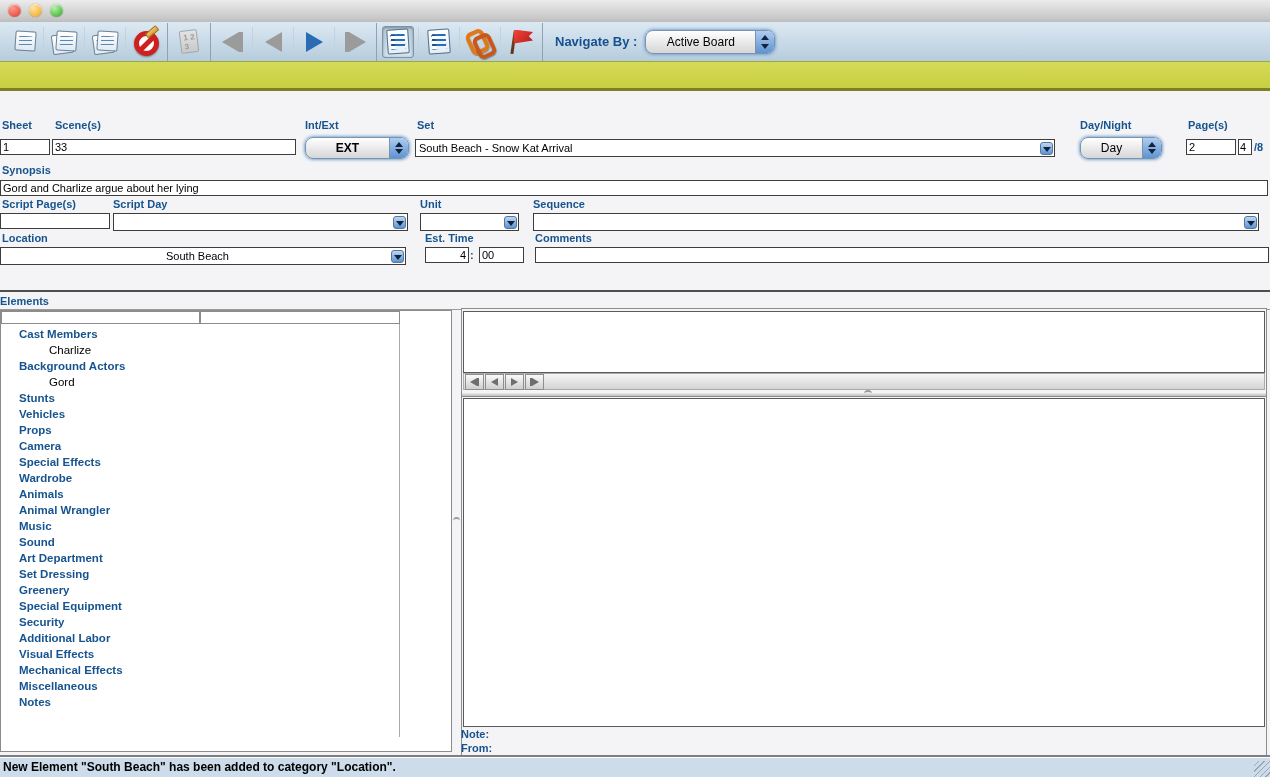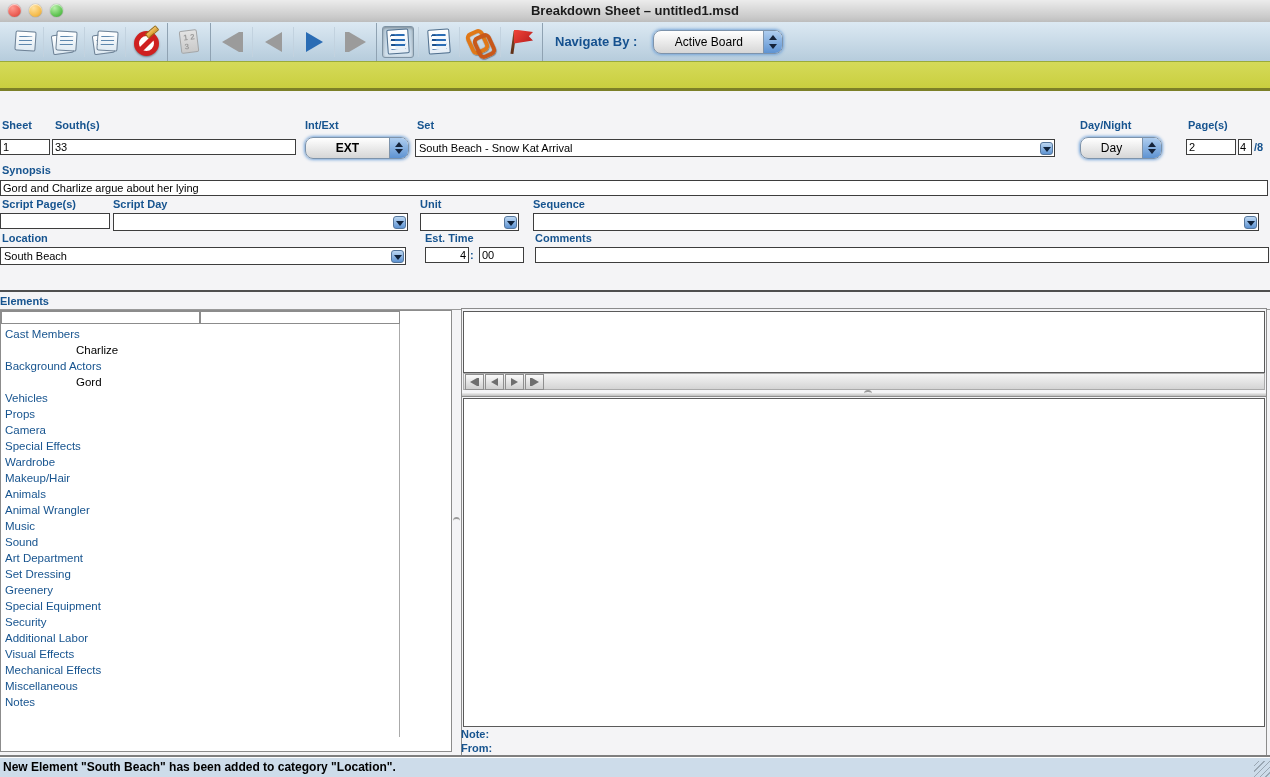--- a/index.html
+++ b/index.html
@@ -58,21 +58,21 @@
   .chain{width:24px;height:24px;position:relative;}
   .chainlink{position:absolute;width:11px;height:16px;border:4px solid #e07818;border-radius:6px;
     box-shadow:inset 0 0 1px #7e3c00,0 1px 1px rgba(0,0,0,.4);}
   .chainlink.a{left:0;top:0;transform:rotate(-25deg);}
   .chainlink.b{left:7px;top:4px;transform:rotate(-25deg);border-color:#c8581a;}
   .flagicon{width:26px;height:26px;position:relative;}
   .flagpole{position:absolute;left:4px;top:2px;width:3px;height:23px;background:linear-gradient(#8a4a2a,#5e2f16);transform:rotate(8deg);}
   .flagcloth{position:absolute;left:6px;top:1px;width:19px;height:14px;background:linear-gradient(135deg,#f04438,#b71c1c);
     clip-path:polygon(0 0,100% 18%,78% 48%,100% 78%,0 100%);}
   .navby{display:flex;align-items:center;margin-left:10px;}
-  .navby-label{font-size:13px;font-weight:bold;color:#15518f;margin-right:16px;}
+  .navby-label{font-size:13px;font-weight:bold;color:#15518f;margin-right:8px;}
 
   .popup{display:flex;align-items:stretch;border:1px solid #7d93ab;border-radius:8px;
     background:linear-gradient(#ffffff,#d6d6d6);box-shadow:0 0 3px 1px rgba(110,160,215,.9);overflow:hidden;}
   .popup .ptext{flex:1;font-size:12px;color:#000;display:flex;align-items:center;justify-content:center;padding:0 6px;}
   .popup .stepper{width:18px;border-left:1px solid #7d93ab;background:linear-gradient(#aecdef,#5e93d2);
     position:relative;flex:none;}
   .stepper:before{content:"";position:absolute;left:5px;top:4px;width:0;height:0;
     border-left:4px solid transparent;border-right:4px solid transparent;border-bottom:5px solid #15233a;}
   .stepper:after{content:"";position:absolute;left:5px;bottom:4px;width:0;height:0;
     border-left:4px solid transparent;border-right:4px solid transparent;border-top:5px solid #15233a;}
@@ -99,22 +99,22 @@
   .elem-rule{position:absolute;top:309px;left:0;right:0;height:1px;background:#9a9a9a;}
 
   .el-left{position:absolute;top:310px;left:0;width:452px;height:442px;background:#fff;
     border:1px solid #8c8c8c;box-sizing:border-box;}
   .colhead{position:absolute;top:0;height:13px;background:#fff;border:1px solid #8c8c8c;box-sizing:border-box;}
   .colhead.c1{left:0;width:199px;}
   .colhead.c2{left:199px;width:200px;}
   .colline{position:absolute;left:398px;top:13px;bottom:14px;width:1px;background:#aaa;}
   .el-list{position:absolute;top:15px;left:0;right:1px;}
   .el-row{height:16px;line-height:16px;font-size:11.5px;white-space:nowrap;}
-  .el-category{color:#17548f;font-weight:normal;padding-left:4px;}
-  .el-item{color:#000;padding-left:75px;}
+  .el-category{color:#17548f;font-weight:bold;padding-left:18px;}
+  .el-item{color:#000;padding-left:48px;}
 
   .vsplit-grip{position:absolute;left:453px;top:517px;width:7px;height:6px;border-top:2px solid #9a9a9a;border-radius:50%;}
 
   .el-right{position:absolute;top:308px;left:461px;right:3px;height:450px;box-sizing:border-box;
     border:1px solid #8c8c8c;background:#f4f4f6;}
   .rtop{position:absolute;top:2px;left:1px;right:1px;height:60px;background:#fff;border:1px solid #5a5a5a;}
   .rnav{position:absolute;top:64px;left:1px;right:1px;height:17px;border:1px solid #aaa;box-sizing:border-box;
     background:linear-gradient(#f5f5f5,#d4d4d4);display:flex;align-items:center;padding-left:1px;}
   .rnavbtn{width:17px;height:14px;border:1px solid #8f8f8f;background:linear-gradient(#fafafa,#cfcfcf);
     margin-right:1px;display:flex;align-items:center;justify-content:center;flex:none;}
@@ -137,21 +137,20 @@
 <body>
 
 <div class="window">
 
   <div class="titlebar">
     <div class="traffic">
       <div class="light red"></div>
       <div class="light yellow"></div>
       <div class="light green"></div>
     </div>
-    <div class="titletext">Breakdown Sheet – untitled1.msd</div>
   </div>
 
   <div class="toolbar">
     <div class="tbtn">
       <div class="doc">
           <div class="page front">
             <div class="lines"></div>
           </div>
         </div>
     </div>
@@ -248,21 +247,21 @@
         <span class="ptext">Active Board</span>
         <span class="stepper"></span>
       </div>
     </div>
   </div>
 
   <div class="yellowband"></div>
 
   <div class="flabel" style="left:2px;top:119px;">Sheet</div>
   <input class="finput" style="left: 0px; top: 139px; width: 44px;" value="1">
-  <div class="flabel" style="left:55px;top:119px;">South(s)</div>
+  <div class="flabel" style="left:55px;top:119px;">Scene(s)</div>
   <input class="finput" style="left: 52px; top: 139px; width: 238px;" value="33">
   <div class="flabel" style="left:305px;top:119px;">Int/Ext</div>
   <div class="popup" style="position:absolute;left:305px;top:137px;width:102px;height:20px;font-weight:bold;">
     <span class="ptext">EXT</span>
     <span class="stepper"></span>
   </div>
   <div class="flabel" style="left:417px;top:119px;">Set</div>
   <div class="combo" style="left:415px;top:139px;width:638px;gap:44px;">
     <span class="cval">South Beach - Snow Kat Arrival</span>
     <span class="dbtn"></span>
@@ -292,21 +291,21 @@
     <span class="cval"></span>
     <span class="dbtn"></span>
   </div>
   <div class="flabel" style="left:533px;top:198px;">Sequence</div>
   <div class="combo" style="left:533px;top:213px;width:724px;">
     <span class="cval"></span>
     <span class="dbtn"></span>
   </div>
 
   <div class="flabel" style="left:2px;top:232px;">Location</div>
-  <div class="combo" style="left:0;top:247px;width:404px;">
+  <div class="combo" style="left:0;top:247px;width:404px;text-align:center;">
     <span class="cval">South Beach</span>
     <span class="dbtn"></span>
   </div>
   <div class="flabel" style="left:425px;top:232px;">Est. Time</div>
   <input class="finput" style="left: 425px; top: 247px; width: 38px; text-align: right;" value="4">
   <div class="flabel" style="left:470px;top:249px;">:</div>
   <input class="finput" style="left: 479px; top: 247px; width: 39px;" value="00">
   <div class="flabel" style="left:535px;top:232px;">Comments</div>
   <input class="finput" style="left: 535px; top: 247px; width: 728px;" value="">
 
@@ -317,26 +316,26 @@
 
   <div class="el-left">
     <div class="colhead c1"></div>
     <div class="colhead c2"></div>
     <div class="colline"></div>
     <div class="el-list">
         <div class="el-row el-category">Cast Members</div>
         <div class="el-row el-item">Charlize</div>
         <div class="el-row el-category">Background Actors</div>
         <div class="el-row el-item">Gord</div>
+        <div class="el-row el-category">Stunts</div>
         <div class="el-row el-category">Vehicles</div>
         <div class="el-row el-category">Props</div>
         <div class="el-row el-category">Camera</div>
         <div class="el-row el-category">Special Effects</div>
         <div class="el-row el-category">Wardrobe</div>
-        <div class="el-row el-category">Makeup/Hair</div>
         <div class="el-row el-category">Animals</div>
         <div class="el-row el-category">Animal Wrangler</div>
         <div class="el-row el-category">Music</div>
         <div class="el-row el-category">Sound</div>
         <div class="el-row el-category">Art Department</div>
         <div class="el-row el-category">Set Dressing</div>
         <div class="el-row el-category">Greenery</div>
         <div class="el-row el-category">Special Equipment</div>
         <div class="el-row el-category">Security</div>
         <div class="el-row el-category">Additional Labor</div>

